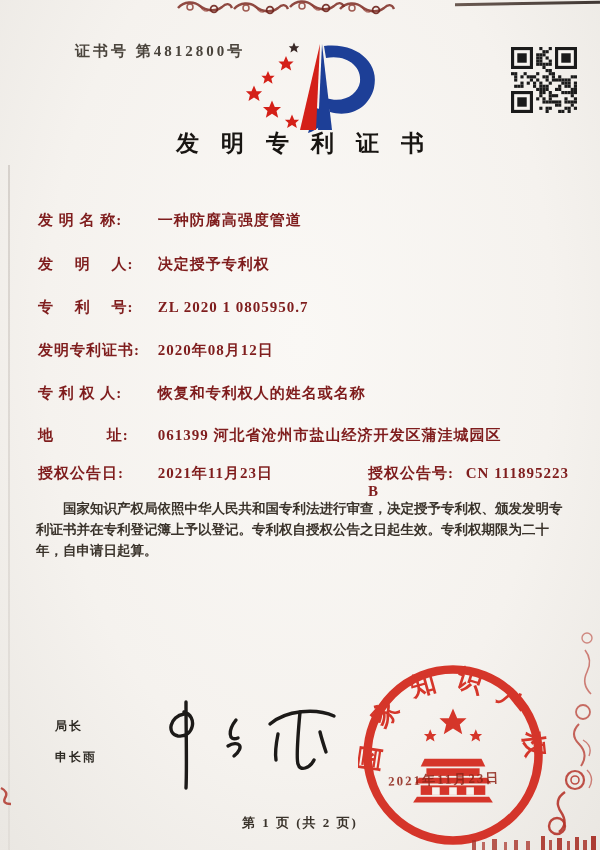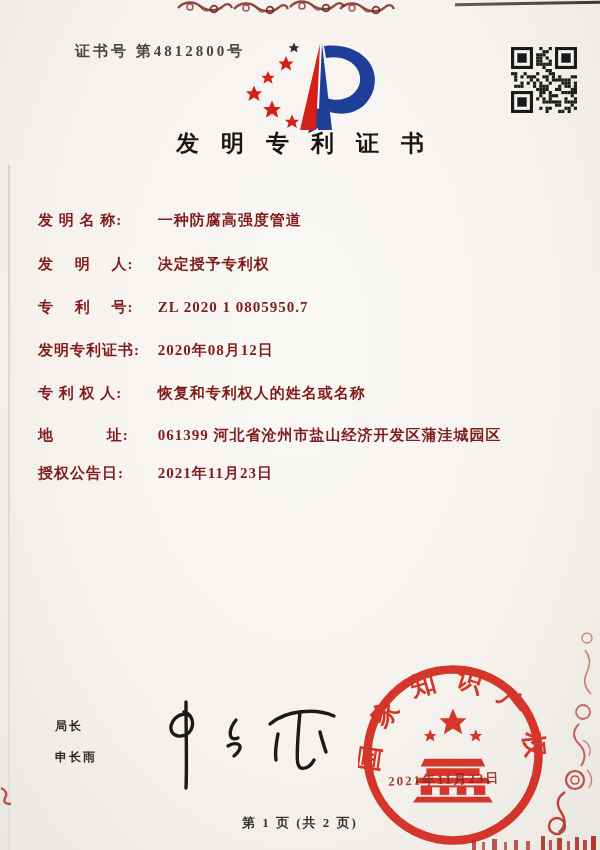--- a/index.html
+++ b/index.html
@@ -246,23 +246,28 @@
   <span class="lbl">专 利 权 人:</span>
   <span class="val">恢复和专利权人的姓名或名称</span>
 </div>
 <div class="row" style="top:426px">
   <span class="lbl">地　　　 址:</span>
   <span class="val">061399 河北省沧州市盐山经济开发区蒲洼城园区</span>
 </div>
 <div class="row" style="top:464px">
   <span class="lbl">授权公告日:</span>
   <span class="val">2021年11月23日</span>
+  <span class="pair2">
+    <span class="lbl" style="min-width:0">授权公告号:</span>
+    <span class="val">CN 111895223 B</span>
+  </span>
 </div>
 
 <div class="bodytext">
+  <p>国家知识产权局依照中华人民共和国专利法进行审查，决定授予专利权、颁发发明专利证书并在专利登记簿上予以登记。专利权自授权公告之日起生效。专利权期限为二十年，自申请日起算。</p>
 </div>
 
 <div class="director">
   <div>局长</div>
   <div>申长雨</div>
 </div>
 
 <svg style="position:absolute;left:158px;top:700px;" width="190" height="92" viewBox="0 0 190 92">
   <g fill="none" stroke="#1c1a18" stroke-width="3.4" stroke-linecap="round">
     <path d="M26,14 C12,16 8,34 20,36 C36,38 40,16 26,12 M28,2 C28,30 29,70 28,88"></path>

